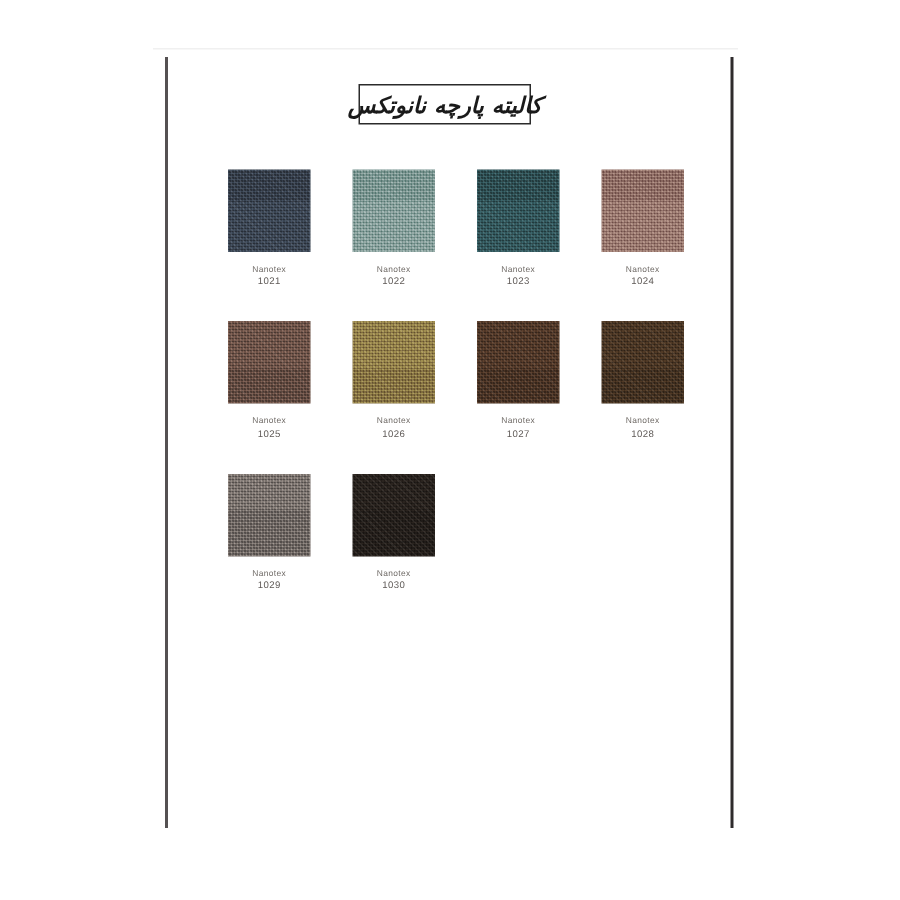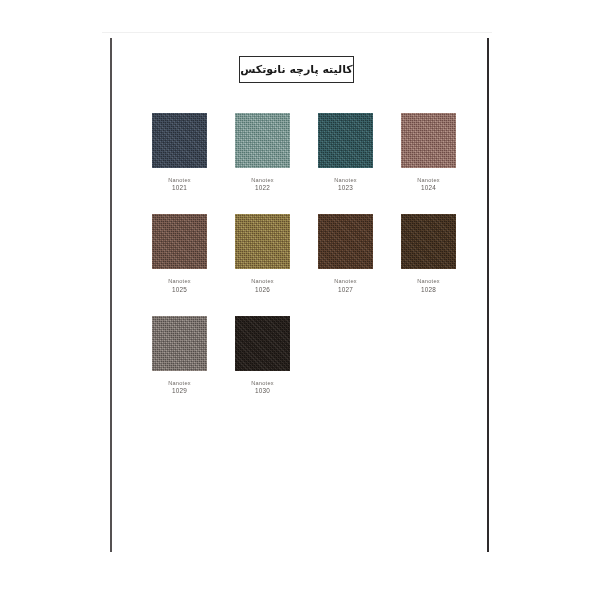--- a/index.html
+++ b/index.html
@@ -55,25 +55,26 @@
     border: 1px solid #2b2b2b;
     background: #ffffff;
     display: flex;
     align-items: center;
     justify-content: center;
     box-sizing: border-box;
   }
   #title-text {
     direction: rtl;
     font-family: "DejaVu Sans", sans-serif;
-    font-size: 11px;
+    font-size: 15px;
     font-weight: 700;
     color: #1a1a1a;
     white-space: nowrap;
     letter-spacing: 0px;
+    font-style: italic;
   }
 
   
   #swatch-grid {
     position: absolute;
     left: 152px;
     top: 113px;
     width: 312px;
   }
   .swatch-row {

